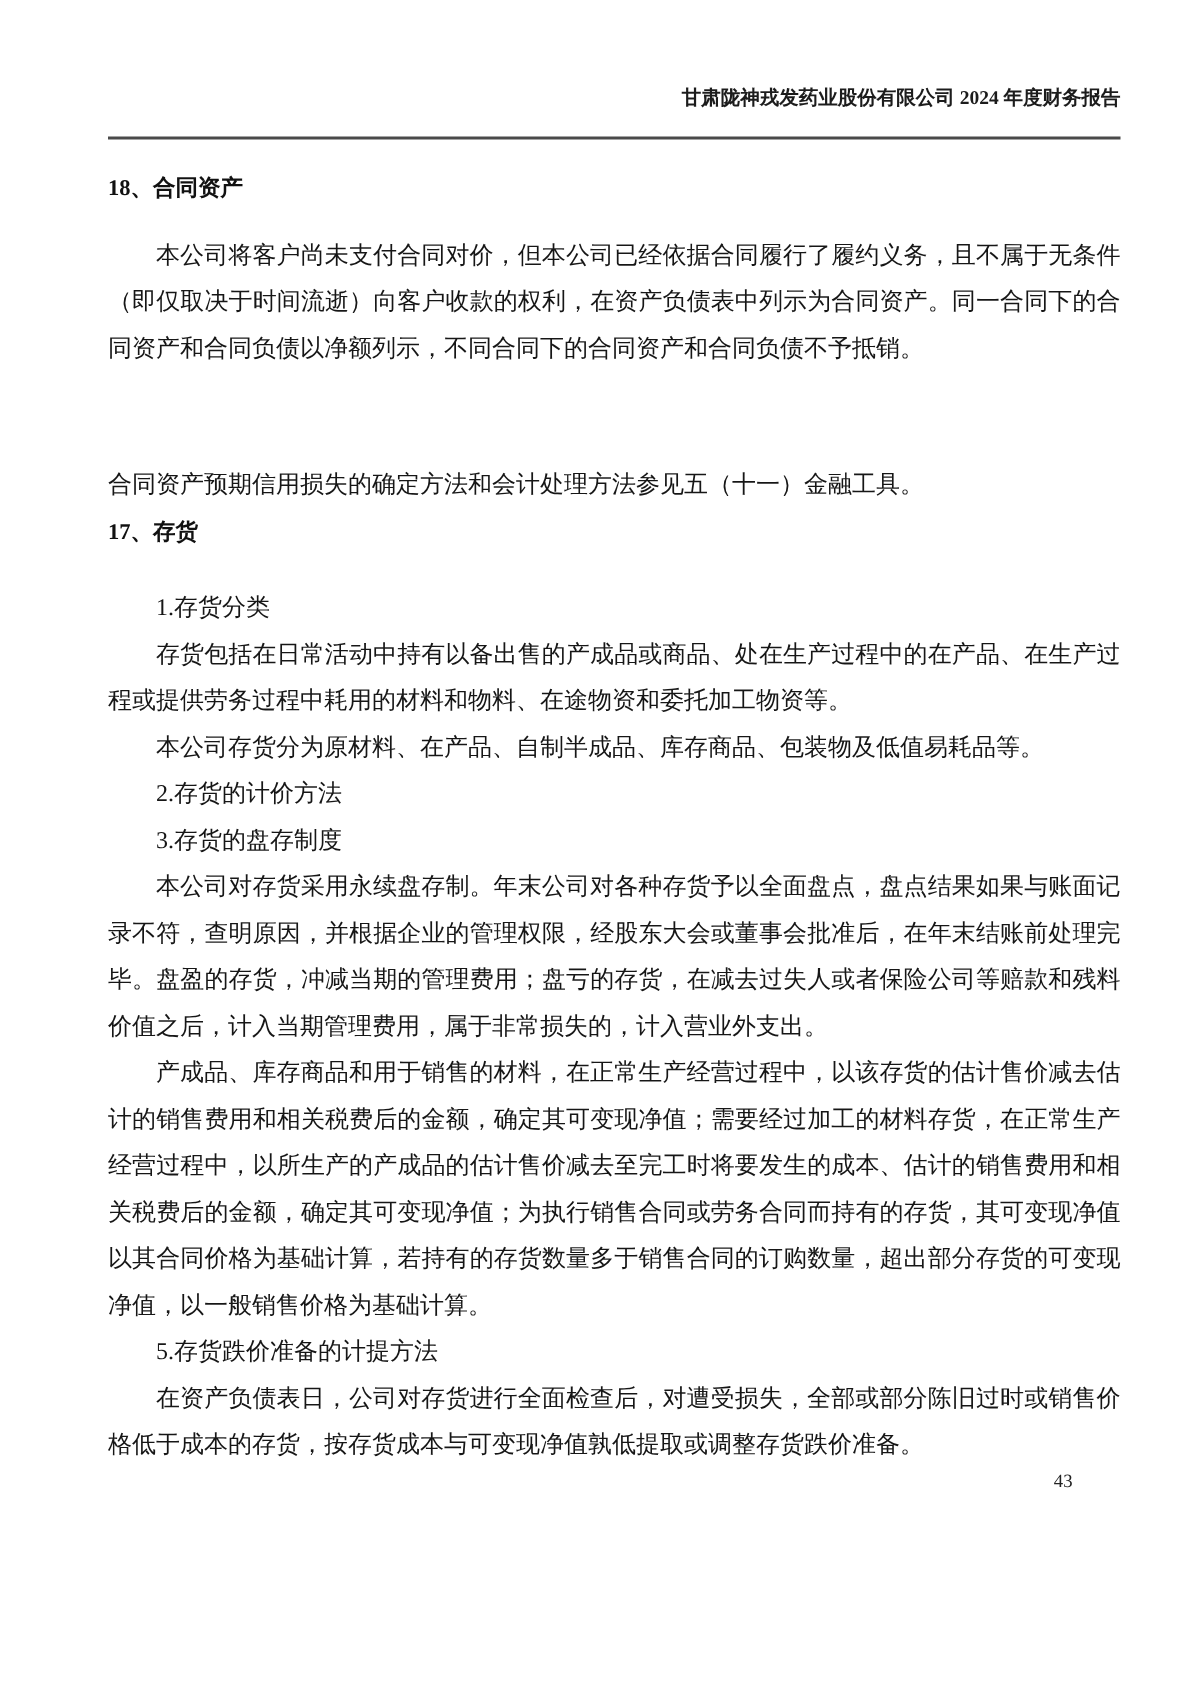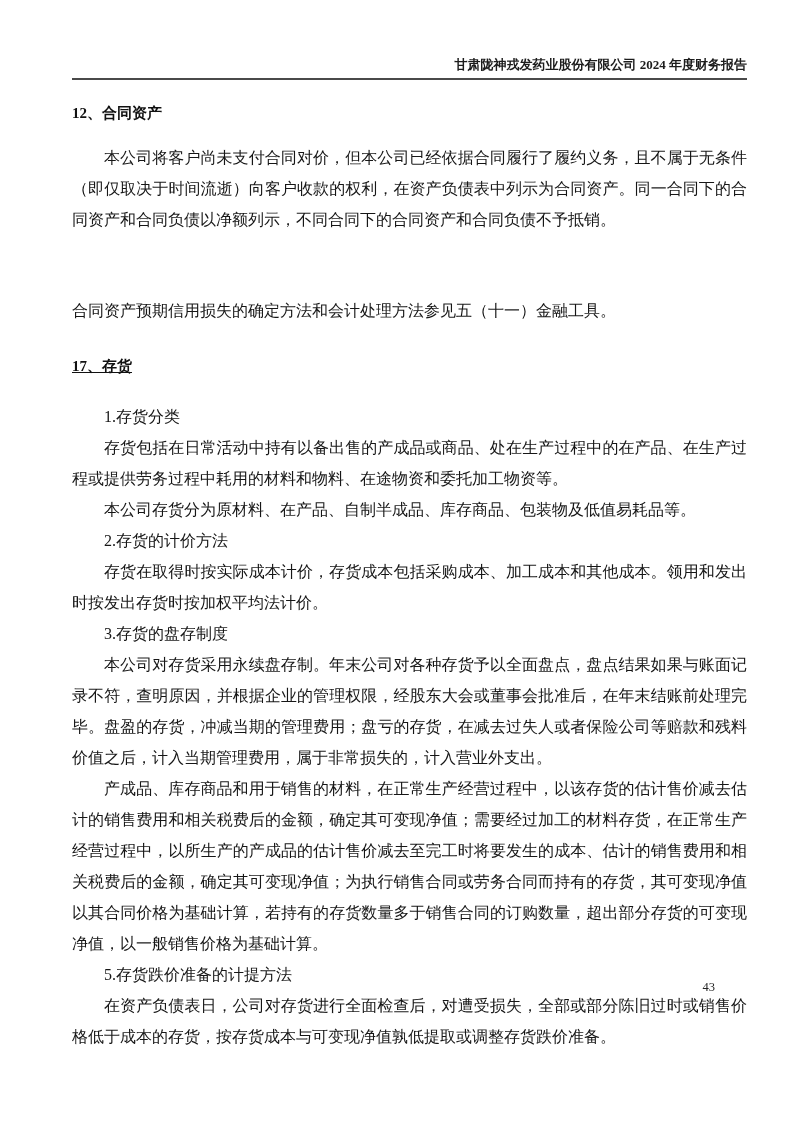--- a/index.html
+++ b/index.html
@@ -16,38 +16,37 @@
     font-family: "Liberation Serif", "DejaVu Serif", serif;
     color: #141414;
     box-sizing: border-box;
     overflow: hidden;
   }
   .content {
     padding: 0 46px 0 72px;
   }
   .doc-header {
     margin-top: 57px;
-    padding-bottom: 5px;
+    padding-bottom: 18px;
     text-align: right;
     font-size: 13px;
     font-weight: bold;
     line-height: 16px;
     color: #1c1c1c;
     border-bottom: 2px solid #4a4a4a;
   }
   .section-heading {
     margin: 23px 0 0 0;
     font-size: 15px;
     font-weight: bold;
     line-height: 20px;
     color: #111111;
   }
   .section-heading.second {
-    margin-top: 30px;
-    text-decoration: underline;
+    margin-top: 6px;
   }
   p.para {
     margin: 0;
     font-size: 16px;
     line-height: 31px;
     text-align: justify;
     color: #161616;
   }
   p.para.indent {
     text-indent: 2em;
@@ -72,37 +71,36 @@
 </head>
 <body>
 
 <div class="page">
   <div class="content">
 
     <div class="doc-header">
       <span>甘肃陇神戎发药业股份有限公司 2024 年度财务报告</span>
     </div>
 
-    <h2 class="section-heading">12、合同资产</h2>
+    <h2 class="section-heading">18、合同资产</h2>
 
     <p class="para indent first-after-heading">本公司将客户尚未支付合同对价，但本公司已经依据合同履行了履约义务，且不属于无条件（即仅取决于时间流逝）向客户收款的权利，在资产负债表中列示为合同资产。同一合同下的合同资产和合同负债以净额列示，不同合同下的合同资产和合同负债不予抵销。</p>
 
     <p class="para loose-gap">合同资产预期信用损失的确定方法和会计处理方法参见五（十一）金融工具。</p>
 
     <h2 class="section-heading second">17、存货</h2>
 
     <p class="para indent inv-first">1.存货分类</p>
 
     <p class="para indent">存货包括在日常活动中持有以备出售的产成品或商品、处在生产过程中的在产品、在生产过程或提供劳务过程中耗用的材料和物料、在途物资和委托加工物资等。</p>
 
     <p class="para indent">本公司存货分为原材料、在产品、自制半成品、库存商品、包装物及低值易耗品等。</p>
 
     <p class="para indent">2.存货的计价方法</p>
 
-    <p class="para indent">存货在取得时按实际成本计价，存货成本包括采购成本、加工成本和其他成本。领用和发出时按发出存货时按加权平均法计价。</p>
 
     <p class="para indent">3.存货的盘存制度</p>
 
     <p class="para indent">本公司对存货采用永续盘存制。年末公司对各种存货予以全面盘点，盘点结果如果与账面记录不符，查明原因，并根据企业的管理权限，经股东大会或董事会批准后，在年末结账前处理完毕。盘盈的存货，冲减当期的管理费用；盘亏的存货，在减去过失人或者保险公司等赔款和残料价值之后，计入当期管理费用，属于非常损失的，计入营业外支出。</p>
 
 
     <p class="para indent">产成品、库存商品和用于销售的材料，在正常生产经营过程中，以该存货的估计售价减去估计的销售费用和相关税费后的金额，确定其可变现净值；需要经过加工的材料存货，在正常生产经营过程中，以所生产的产成品的估计售价减去至完工时将要发生的成本、估计的销售费用和相关税费后的金额，确定其可变现净值；为执行销售合同或劳务合同而持有的存货，其可变现净值以其合同价格为基础计算，若持有的存货数量多于销售合同的订购数量，超出部分存货的可变现净值，以一般销售价格为基础计算。</p>
 
     <p class="para indent">5.存货跌价准备的计提方法</p>
 

